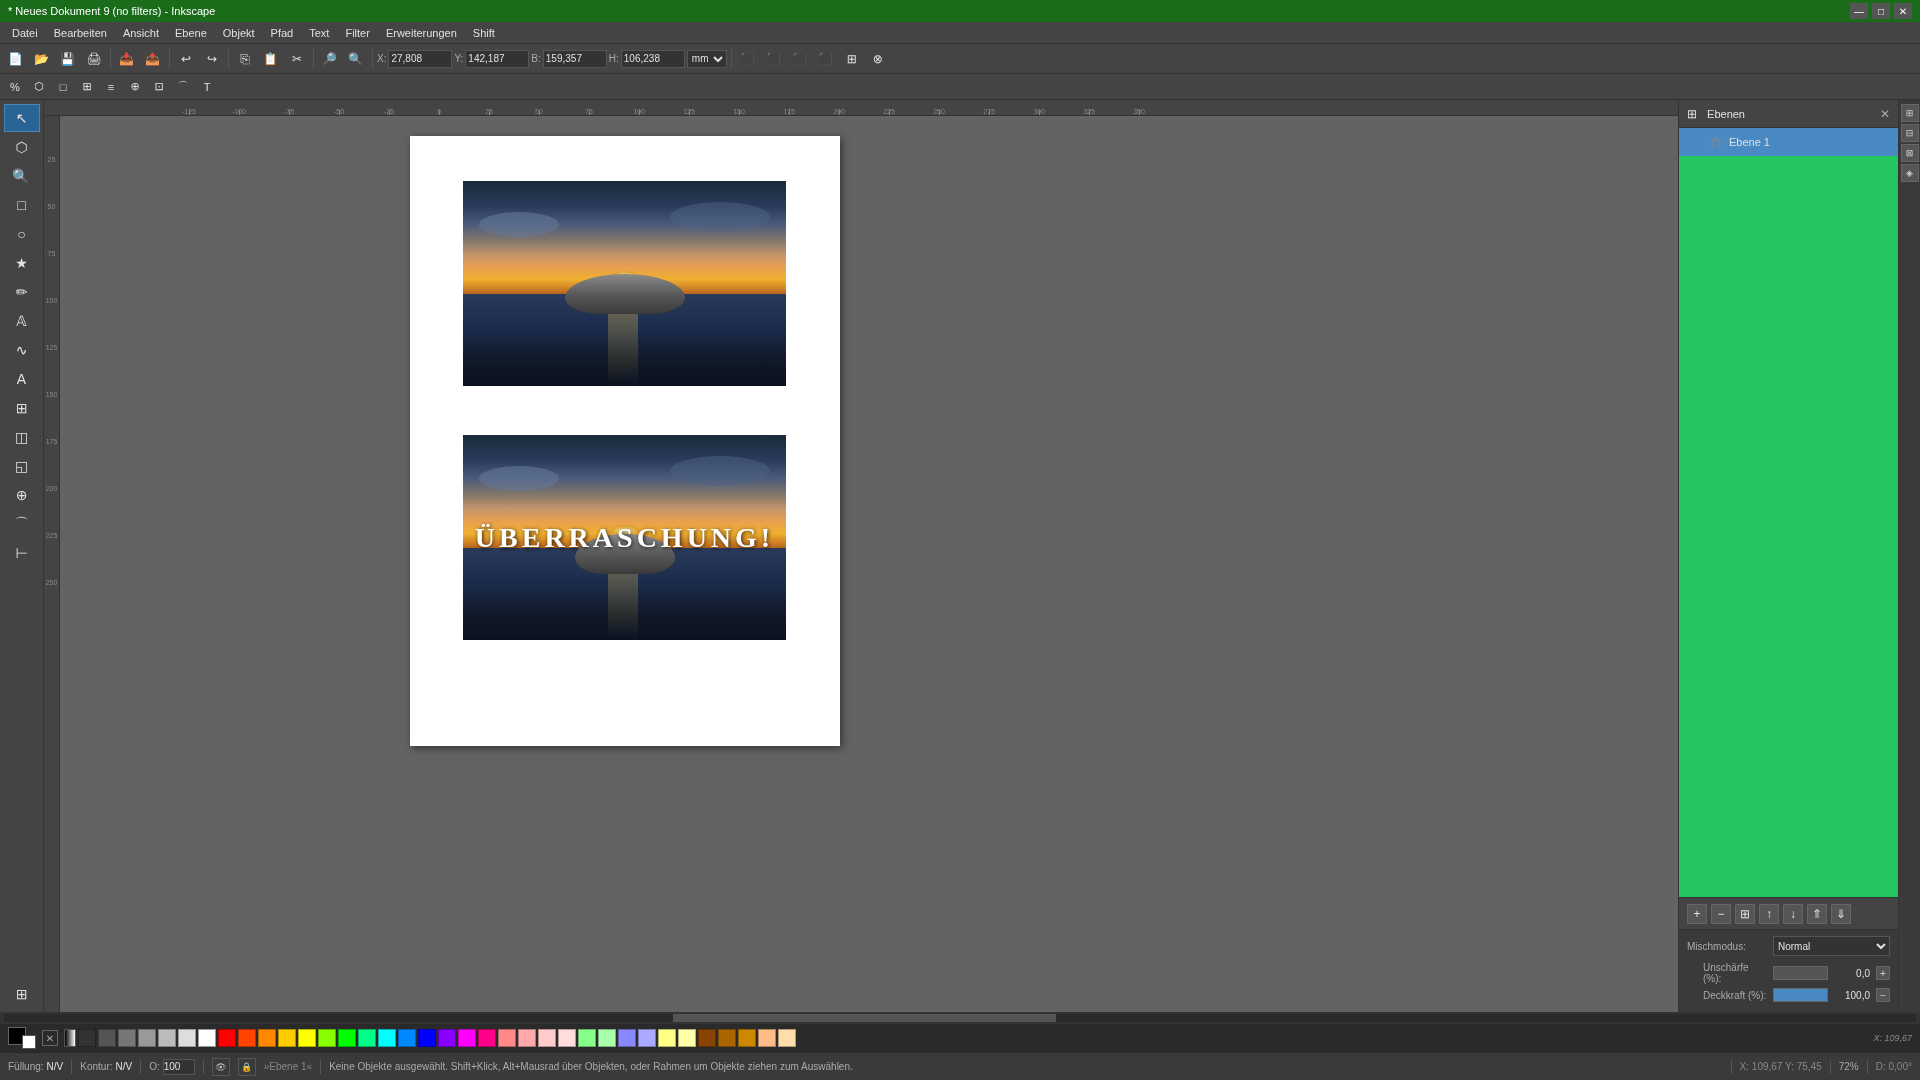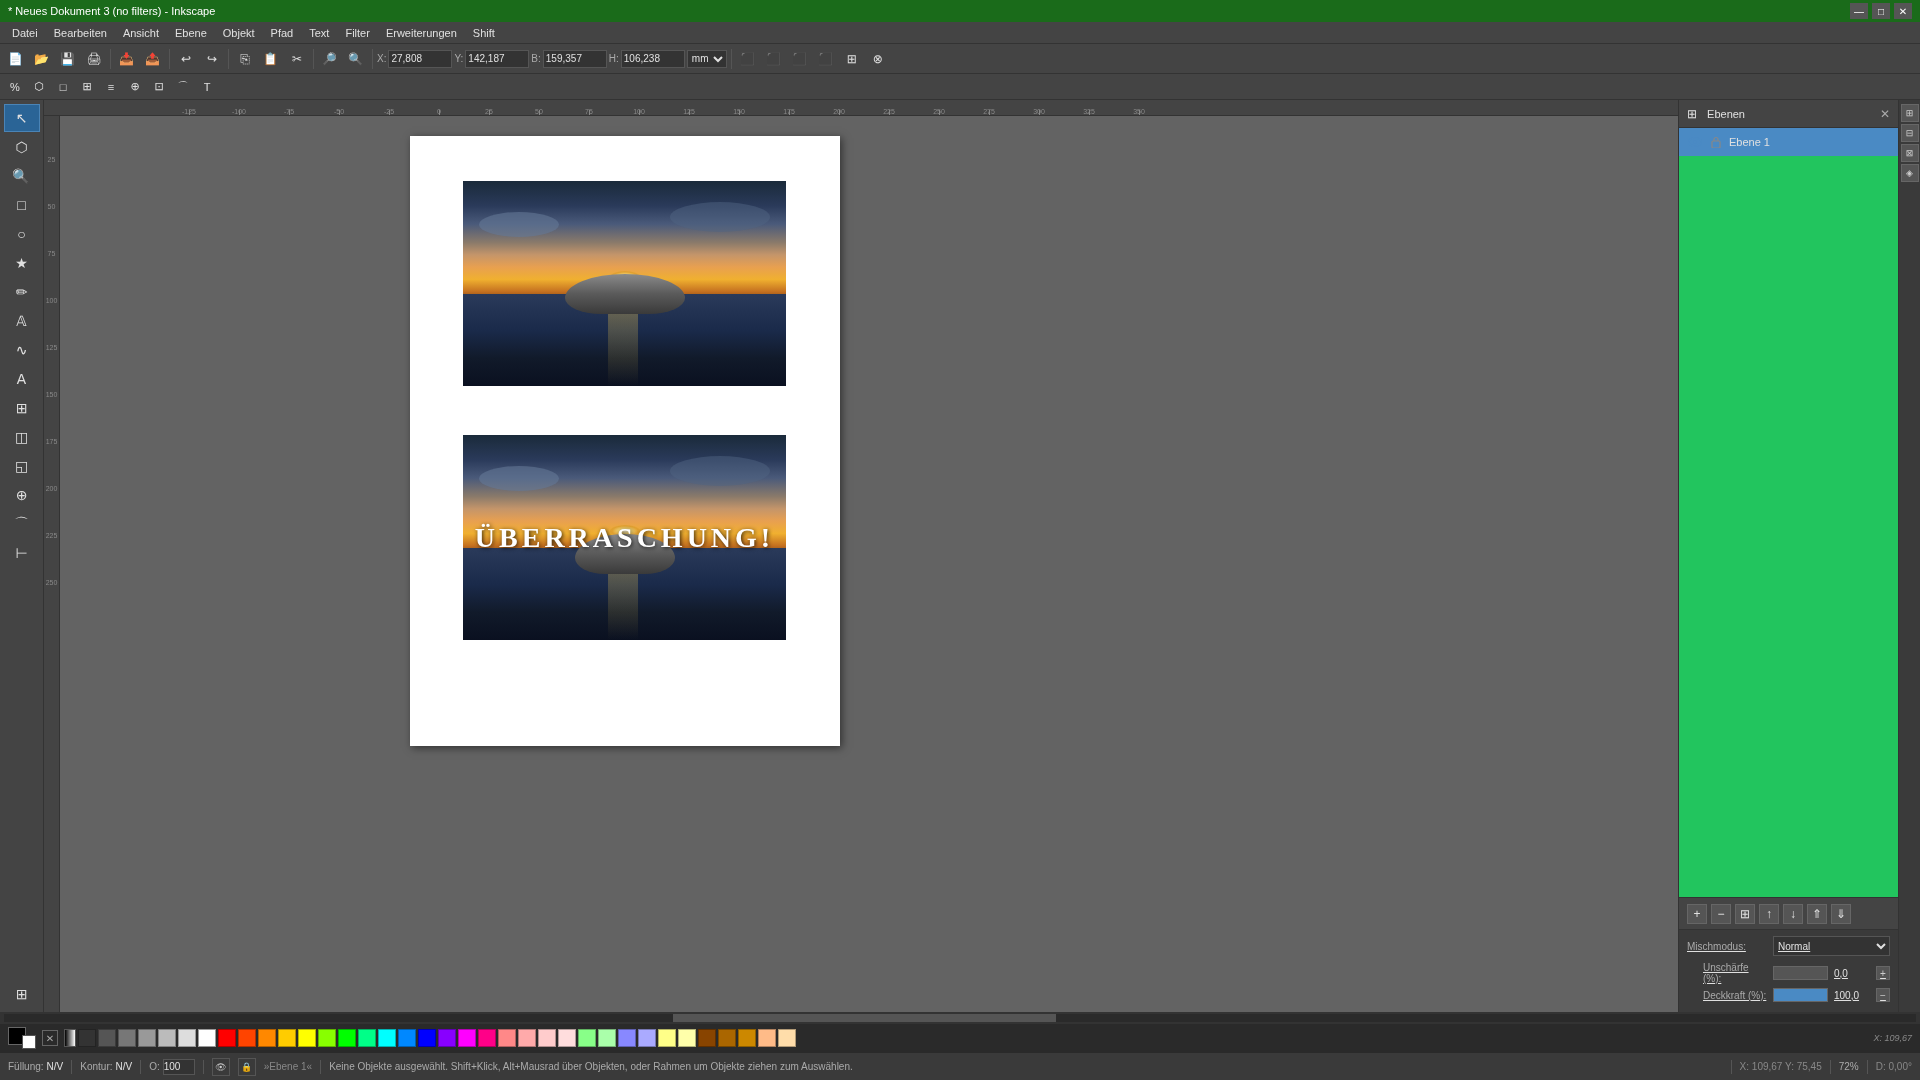--- a/index.html
+++ b/index.html
@@ -385,21 +385,20 @@
       align-items: center;
       justify-content: center;
       font-size: 12px;
     }
 
     
     #blend-section {
       padding: 6px 8px;
       background: #3a3a3a;
       border-top: 1px solid #333;
-      text-decoration: underline;
     }
     .blend-row {
       display: flex;
       align-items: center;
       margin-bottom: 6px;
       gap: 6px;
     }
     .blend-label {
       width: 80px;
       font-size: 10px;
@@ -434,20 +433,21 @@
     }
     .opacity-fill {
       position: absolute;
       top: 0; left: 0; bottom: 0;
       background: #4a8ac4;
     }
     .opacity-value {
       font-size: 10px;
       color: #e0e0e0;
       width: 36px;
+      text-align: right;
     }
     .opacity-btn {
       width: 14px;
       height: 14px;
       background: #555;
       border: 1px solid #666;
       color: #ccc;
       font-size: 10px;
       cursor: pointer;
       display: flex;
@@ -607,21 +607,21 @@
       display: flex;
       align-items: center;
       justify-content: center;
       font-size: 11px;
     }
   </style>
 </head>
 <body>
 
 <div id="titlebar">
-  <span>* Neues Dokument 3 (no filters) - Inkscape</span>
+  <span>* Neues Dokument 9 (no filters) - Inkscape</span>
   <div id="titlebar-controls">
     <button class="titlebar-btn">—</button>
     <button class="titlebar-btn">□</button>
     <button class="titlebar-btn">✕</button>
   </div>
 </div>
 
 <div id="menubar">
   <span class="menu-item">Datei</span>
   <span class="menu-item">Bearbeiten</span>

